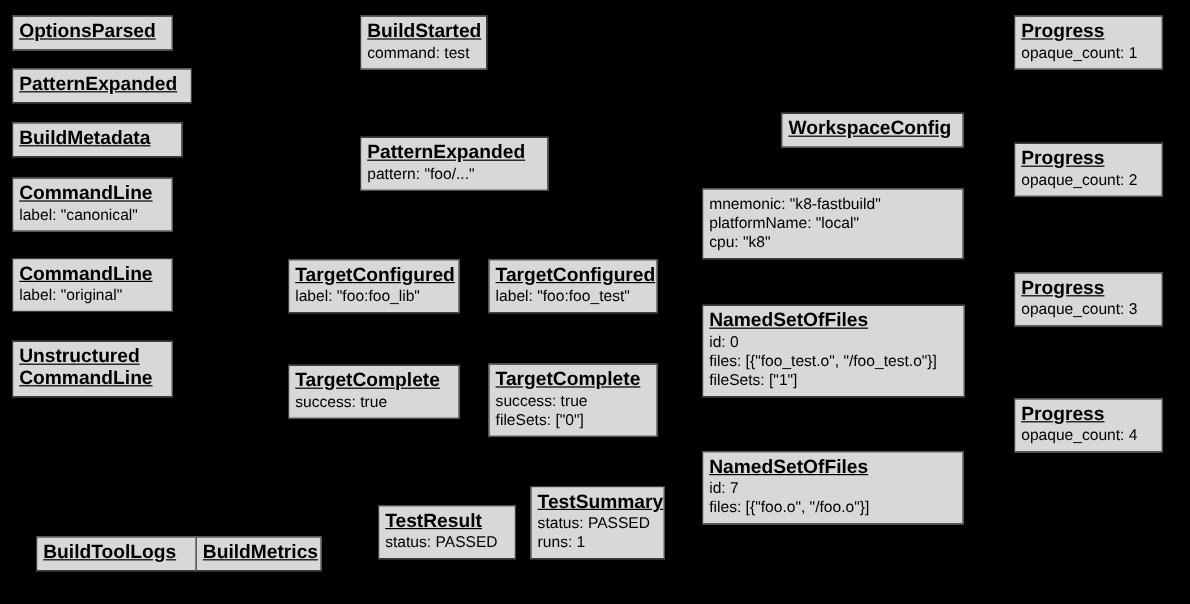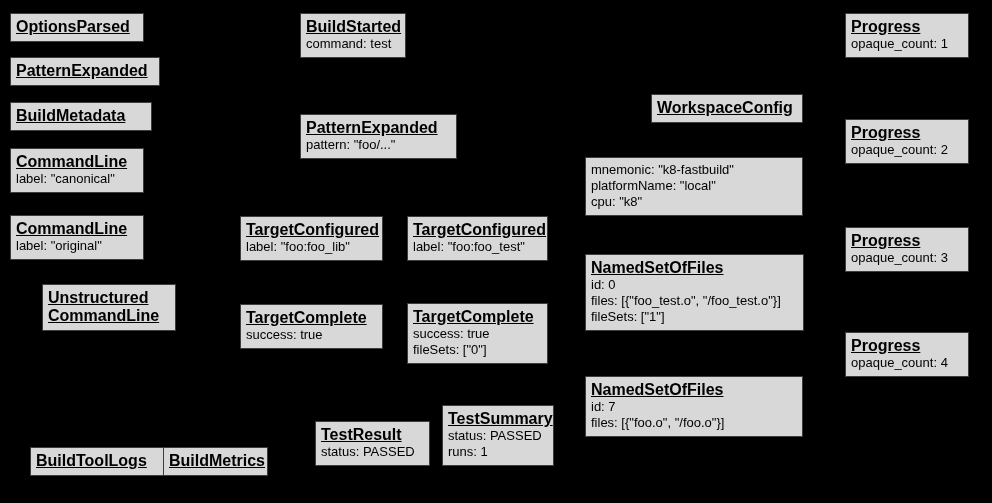--- a/index.html
+++ b/index.html
@@ -58,21 +58,21 @@
   <div class="node" style="left:10px; top:148px; width:134px;">
     <span class="title">CommandLine</span>
     <span class="field">label: "canonical"</span>
   </div>
 
   <div class="node" style="left:10px; top:215px; width:134px;">
     <span class="title">CommandLine</span>
     <span class="field">label: "original"</span>
   </div>
 
-  <div class="node" style="left:10px; top:284px; width:134px;margin-left:32px;">
+  <div class="node" style="left:10px; top:284px; width:134px;">
     <span class="title">Unstructured</span>
     <span class="title">CommandLine</span>
   </div>
 
 
   <div class="node" style="left:10px; top:447px; width:134px;margin-left:20px;">
     <span class="title">BuildToolLogs</span>
   </div>
 
   <div class="node" style="left:163px; top:447px; width:105px;">

